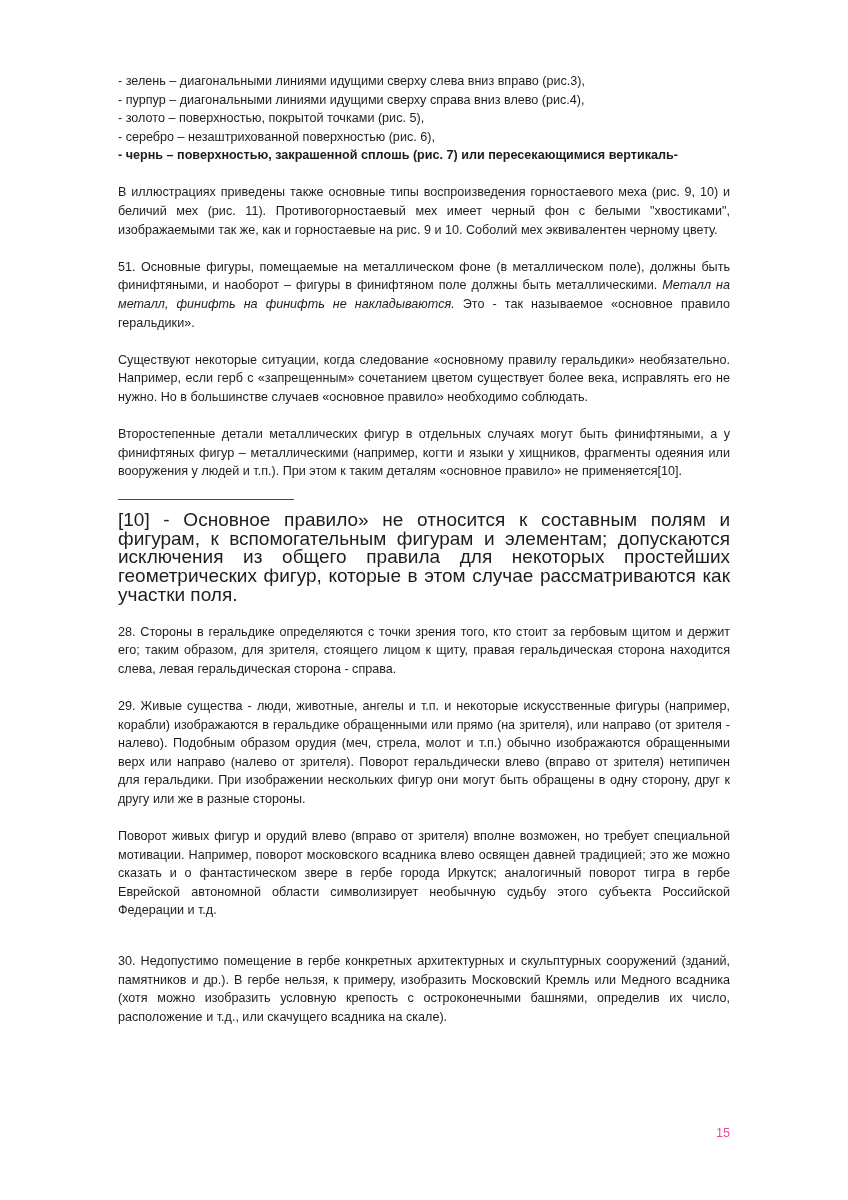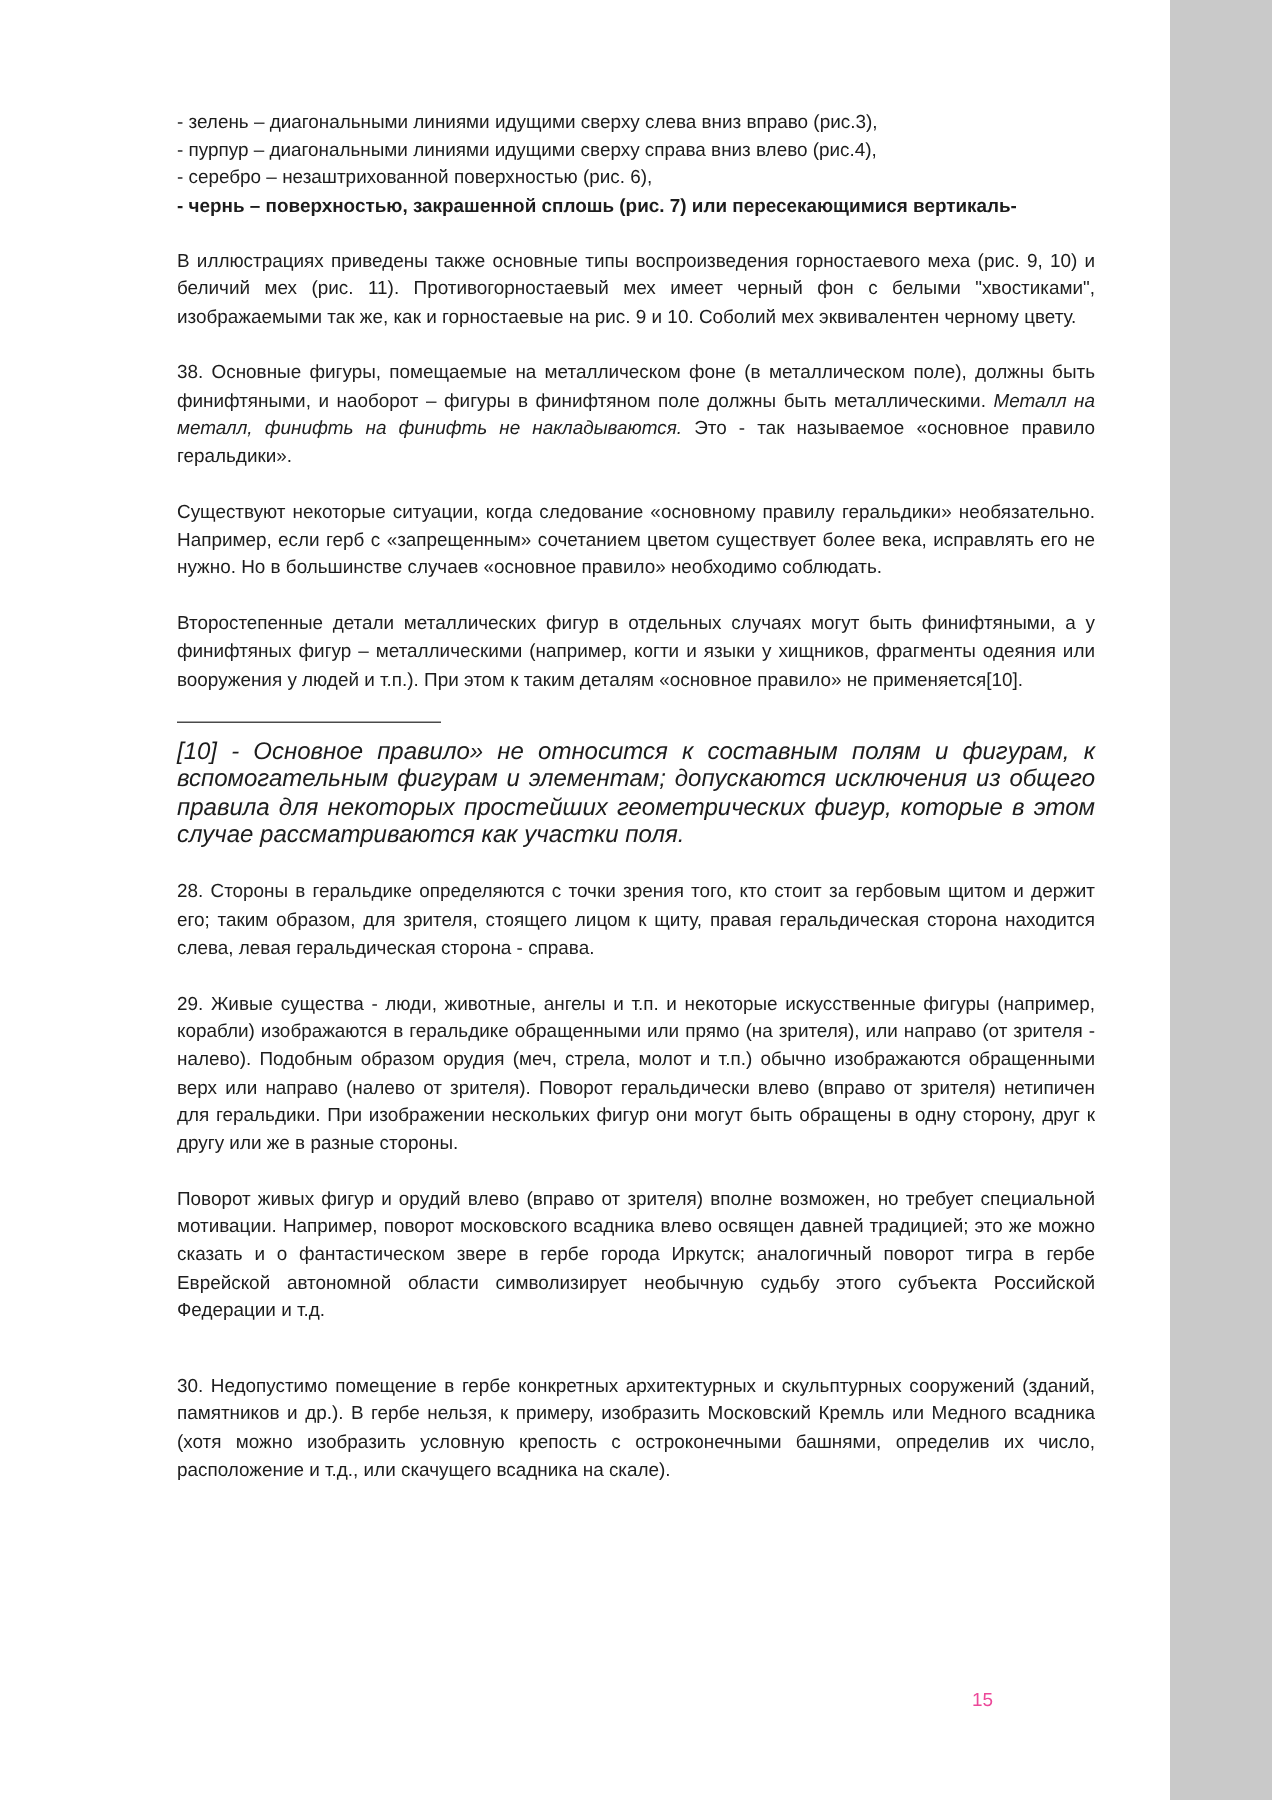--- a/index.html
+++ b/index.html
@@ -2,21 +2,21 @@
 <html><head>
 <meta charset="utf-8">
 <style>
   html, body {
     margin: 0;
     padding: 0;
     background: #c9c9c9;
   }
   .page {
     position: relative;
-    width: 780px;
+    width: 848px;
     height: 1200px;
     background: #ffffff;
     box-sizing: border-box;
     overflow: hidden;
     font-family: "Liberation Sans", sans-serif;
   }
   .content {
     position: absolute;
     left: 118px;
     top: 72px;
@@ -55,51 +55,51 @@
   }
   .footnote .rule {
     position: absolute;
     top: 0;
     left: 0;
     width: 176px;
     height: 1px;
     background: #4a4a4a;
   }
   .footnote p {
-    font-style: italic;
-    font-size: 16px;
+    font-size: 19px;
     line-height: 18.6px;
   }
   .page-number {
     position: absolute;
     right: 118px;
     bottom: 60px;
     font-size: 12.6px;
     color: #ec4899;
   }
 </style>
 </head>
 <body>
 
 <div class="page">
   <div class="content">
 
     <div class="block list">
       <p>- зелень – диагональными линиями идущими сверху слева вниз вправо (рис.3),</p>
       <p>- пурпур – диагональными линиями идущими сверху справа вниз влево (рис.4),</p>
+      <p>- золото – поверхностью, покрытой точками (рис. 5),</p>
       <p>- серебро – незаштрихованной поверхностью (рис. 6),</p>
       <p class="wrap">- чернь – поверхностью, закрашенной сплошь (рис. 7) или пересекающимися вертикаль-</p>
     </div>
 
     <div class="block">
       <p>В иллюстрациях приведены также основные типы воспроизведения горностаевого меха (рис. 9, 10) и беличий мех (рис. 11). Противогорностаевый мех имеет черный фон с белыми "хвостиками", изображаемыми так же, как и горностаевые на рис. 9 и 10. Соболий мех эквивалентен черному цвету.</p>
     </div>
 
     <div class="block">
-      <p><span>38. Основные фигуры, помещаемые на металлическом фоне (в металлическом поле), должны быть финифтяными, и наоборот – фигуры в финифтяном поле должны быть металлическими. </span><span class="italic">Металл на металл, финифть на финифть не накладываются.</span><span> Это - так называемое «основное правило геральдики».</span></p>
+      <p><span>51. Основные фигуры, помещаемые на металлическом фоне (в металлическом поле), должны быть финифтяными, и наоборот – фигуры в финифтяном поле должны быть металлическими. </span><span class="italic">Металл на металл, финифть на финифть не накладываются.</span><span> Это - так называемое «основное правило геральдики».</span></p>
     </div>
 
     <div class="block">
       <p>Существуют некоторые ситуации, когда следование «основному правилу геральдики» необязательно. Например, если герб с «запрещенным» сочетанием цветом существует более века, исправлять его не нужно. Но в большинстве случаев «основное правило» необходимо соблюдать.</p>
     </div>
 
     <div class="block">
       <p>Второстепенные детали металлических фигур в отдельных случаях могут быть финифтяными, а у финифтяных фигур – металлическими (например, когти и языки у хищников, фрагменты одеяния или вооружения у людей и т.п.). При этом к таким деталям «основное правило» не применяется[10].</p>
     </div>
 

